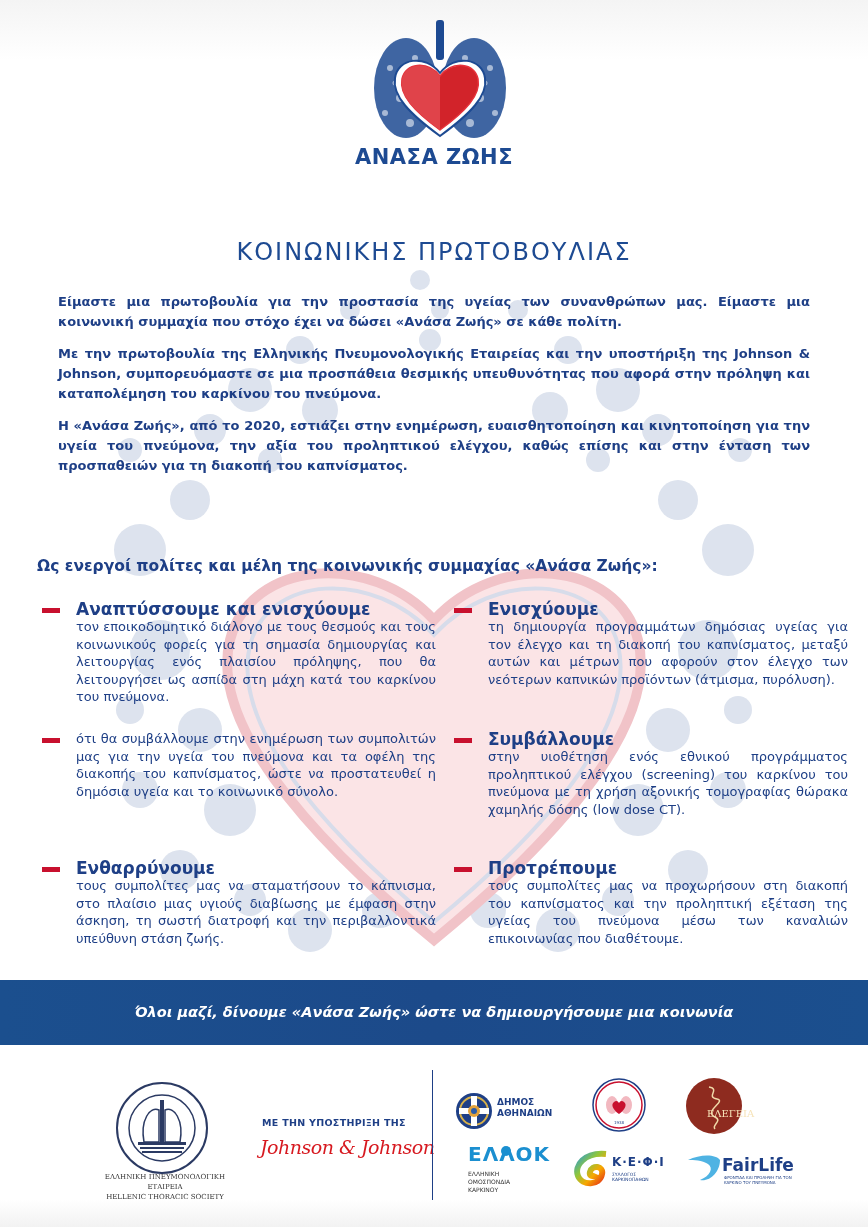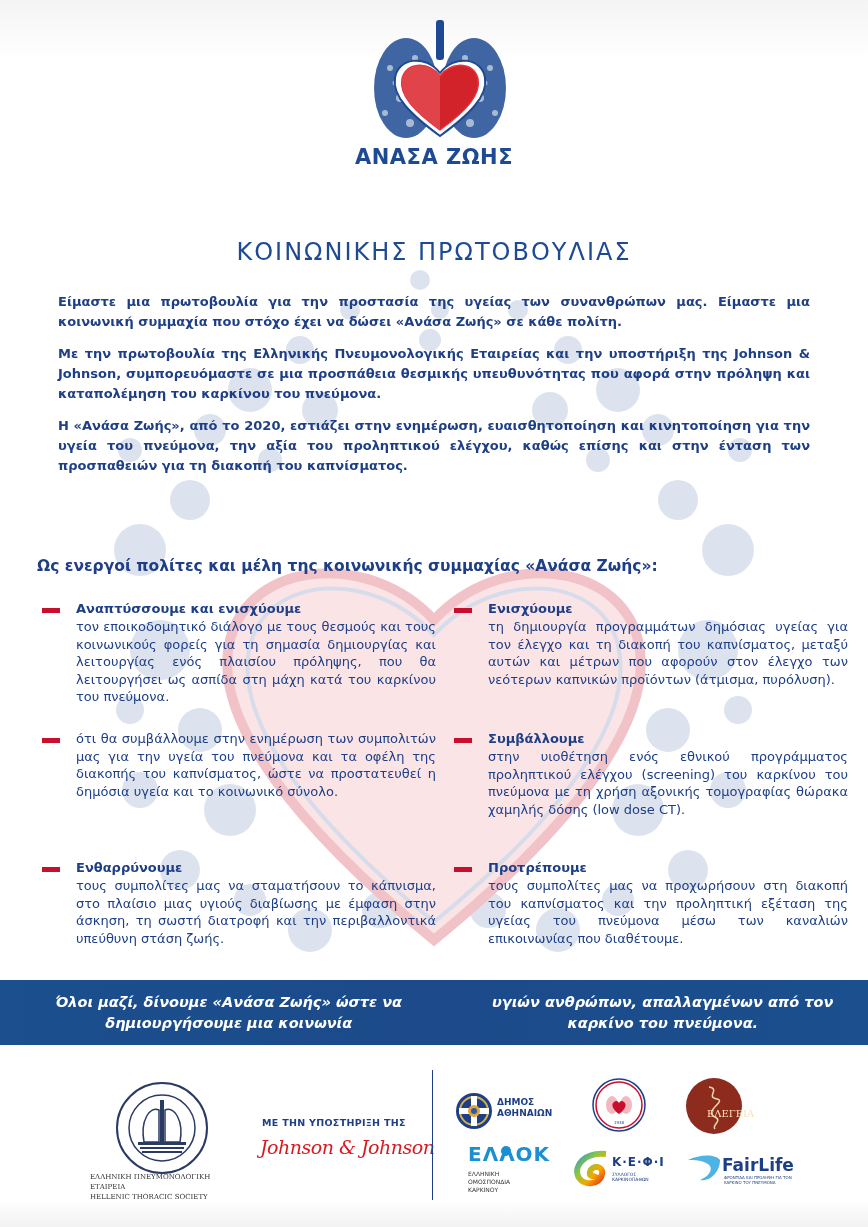--- a/index.html
+++ b/index.html
@@ -23,30 +23,30 @@
   .title-1 { position: absolute; top: 206px; left: 0; width: 868px; text-align: center; font-weight: bold; font-size: 24px; color: #1d4a92; letter-spacing: 1px; z-index: 2; }
   .title-2 { position: absolute; top: 238px; left: 0; width: 868px; text-align: center; font-size: 24px; color: #1d4a92; letter-spacing: 2px; z-index: 2; }
 
   .intro { position: absolute; left: 58px; top: 292px; width: 752px; z-index: 2; }
   .intro p { font-size: 13px; line-height: 20px; text-align: justify; margin-bottom: 12px; color: #1e3f86; font-weight: 600; }
 
   .section-heading { position: absolute; left: 37px; top: 557px; font-size: 15.5px; font-weight: bold; color: #1e3f86; z-index: 2; white-space: nowrap; }
 
   .commit { position: absolute; z-index: 2; width: 360px; }
   .commit .bar { position: absolute; left: -34px; top: 8px; width: 18px; height: 5px; background: #c8102e; }
-  .commit .head { font-size: 13px; font-weight: bold; color: #1e3f86; line-height: 18px; }
+  .commit .head { font-size: 17px; font-weight: bold; color: #1e3f86; line-height: 18px; }
   .commit .body { font-size: 13px; line-height: 17.5px; color: #1e3f86; text-align: justify; }
 
   .banner { position: absolute; left: 0; top: 980px; width: 868px; height: 65px; background: linear-gradient(90deg, #1b4f8e 0%, #1c4a8a 50%, #1b4f8e 100%); z-index: 2; display: flex; flex-direction: row; align-items: center; justify-content: center; }
   .banner span { color: #ffffff; font-weight: bold; font-size: 14.5px; line-height: 21px; text-align: center; font-style: italic; }
 
   .footer-divider { position: absolute; left: 432px; top: 1070px; width: 1px; height: 130px; background: #1e3f86; z-index: 2; }
 
   .hts { position: absolute; left: 114px; top: 1080px; width: 96px; height: 96px; z-index: 2; }
-  .hts-caption { position: absolute; left: 90px; top: 1172px; width: 150px; text-align: left; font-family: "DejaVu Serif", serif; font-size: 7px; color: #333; line-height: 10px; z-index: 2; }
+  .hts-caption { position: absolute; left: 90px; top: 1172px; width: 150px; text-align: center; font-family: "DejaVu Serif", serif; font-size: 7px; color: #333; line-height: 10px; z-index: 2; }
 
   .support-label { position: absolute; left: 262px; top: 1117px; font-size: 9.5px; font-weight: bold; color: #1e3f86; letter-spacing: 0.3px; z-index: 2; }
   .jnj { position: absolute; left: 260px; top: 1136px; font-family: "DejaVu Serif", serif; font-style: italic; font-size: 19px; color: #d71920; z-index: 2; letter-spacing: -0.5px; }
 
   .partner { position: absolute; z-index: 2; }
   .dimos-text { position: absolute; left: 497px; top: 1097px; font-size: 9px; font-weight: bold; color: #1e3f86; line-height: 11px; z-index: 2; }
   .ellok-title { position: absolute; left: 468px; top: 1142px; font-size: 20px; font-weight: bold; color: #1b8fd0; letter-spacing: 1px; z-index: 2; }
   .ellok-sub { position: absolute; left: 468px; top: 1170px; font-size: 6px; color: #333; line-height: 8px; z-index: 2; }
   .kefi-title { position: absolute; left: 612px; top: 1155px; font-size: 12px; font-weight: bold; color: #1e3f86; letter-spacing: 1px; z-index: 2; }
   .kefi-sub { position: absolute; left: 612px; top: 1172px; font-size: 4.5px; color: #1e3f86; z-index: 2; width: 60px; line-height: 5px; }
@@ -166,21 +166,20 @@
     <div class="body">τους συμπολίτες μας να σταματήσουν το κάπνισμα, στο πλαίσιο μιας υγιούς διαβίωσης με έμφαση στην άσκηση, τη σωστή διατροφή και την περιβαλλοντικά υπεύθυνη στάση ζωής.</div>
   </div>
   <div class="commit" style="left:488px; top:859px;">
     <span class="bar"></span>
     <div class="head">Προτρέπουμε</div>
     <div class="body">τους συμπολίτες μας να προχωρήσουν στη διακοπή του καπνίσματος και την προληπτική εξέταση της υγείας του πνεύμονα μέσω των καναλιών επικοινωνίας που διαθέτουμε.</div>
   </div>
 
   <div class="banner">
     <span>Όλοι μαζί, δίνουμε «Ανάσα Ζωής» ώστε να δημιουργήσουμε μια κοινωνία</span>
-    <span>υγιών ανθρώπων, απαλλαγμένων από τον καρκίνο του πνεύμονα.</span>
   </div>
 
   <svg class="hts" viewBox="0 0 96 96">
     <circle cx="48" cy="48" r="45" fill="none" stroke="#2b3a63" stroke-width="2"></circle>
     <circle cx="48" cy="48" r="33" fill="none" stroke="#2b3a63" stroke-width="1.5"></circle>
     <path d="M30 62 C 26 40, 36 26, 45 30 L 45 62 Z M66 62 C 70 40, 60 26, 51 30 L 51 62 Z" fill="none" stroke="#2b3a63" stroke-width="1.5"></path>
     <rect x="46" y="20" width="4" height="42" fill="#2b3a63"></rect>
     <rect x="24" y="62" width="48" height="3" fill="#2b3a63"></rect>
     <rect x="26" y="67" width="44" height="2" fill="#2b3a63"></rect>
     <rect x="28" y="71" width="40" height="2" fill="#2b3a63"></rect>

